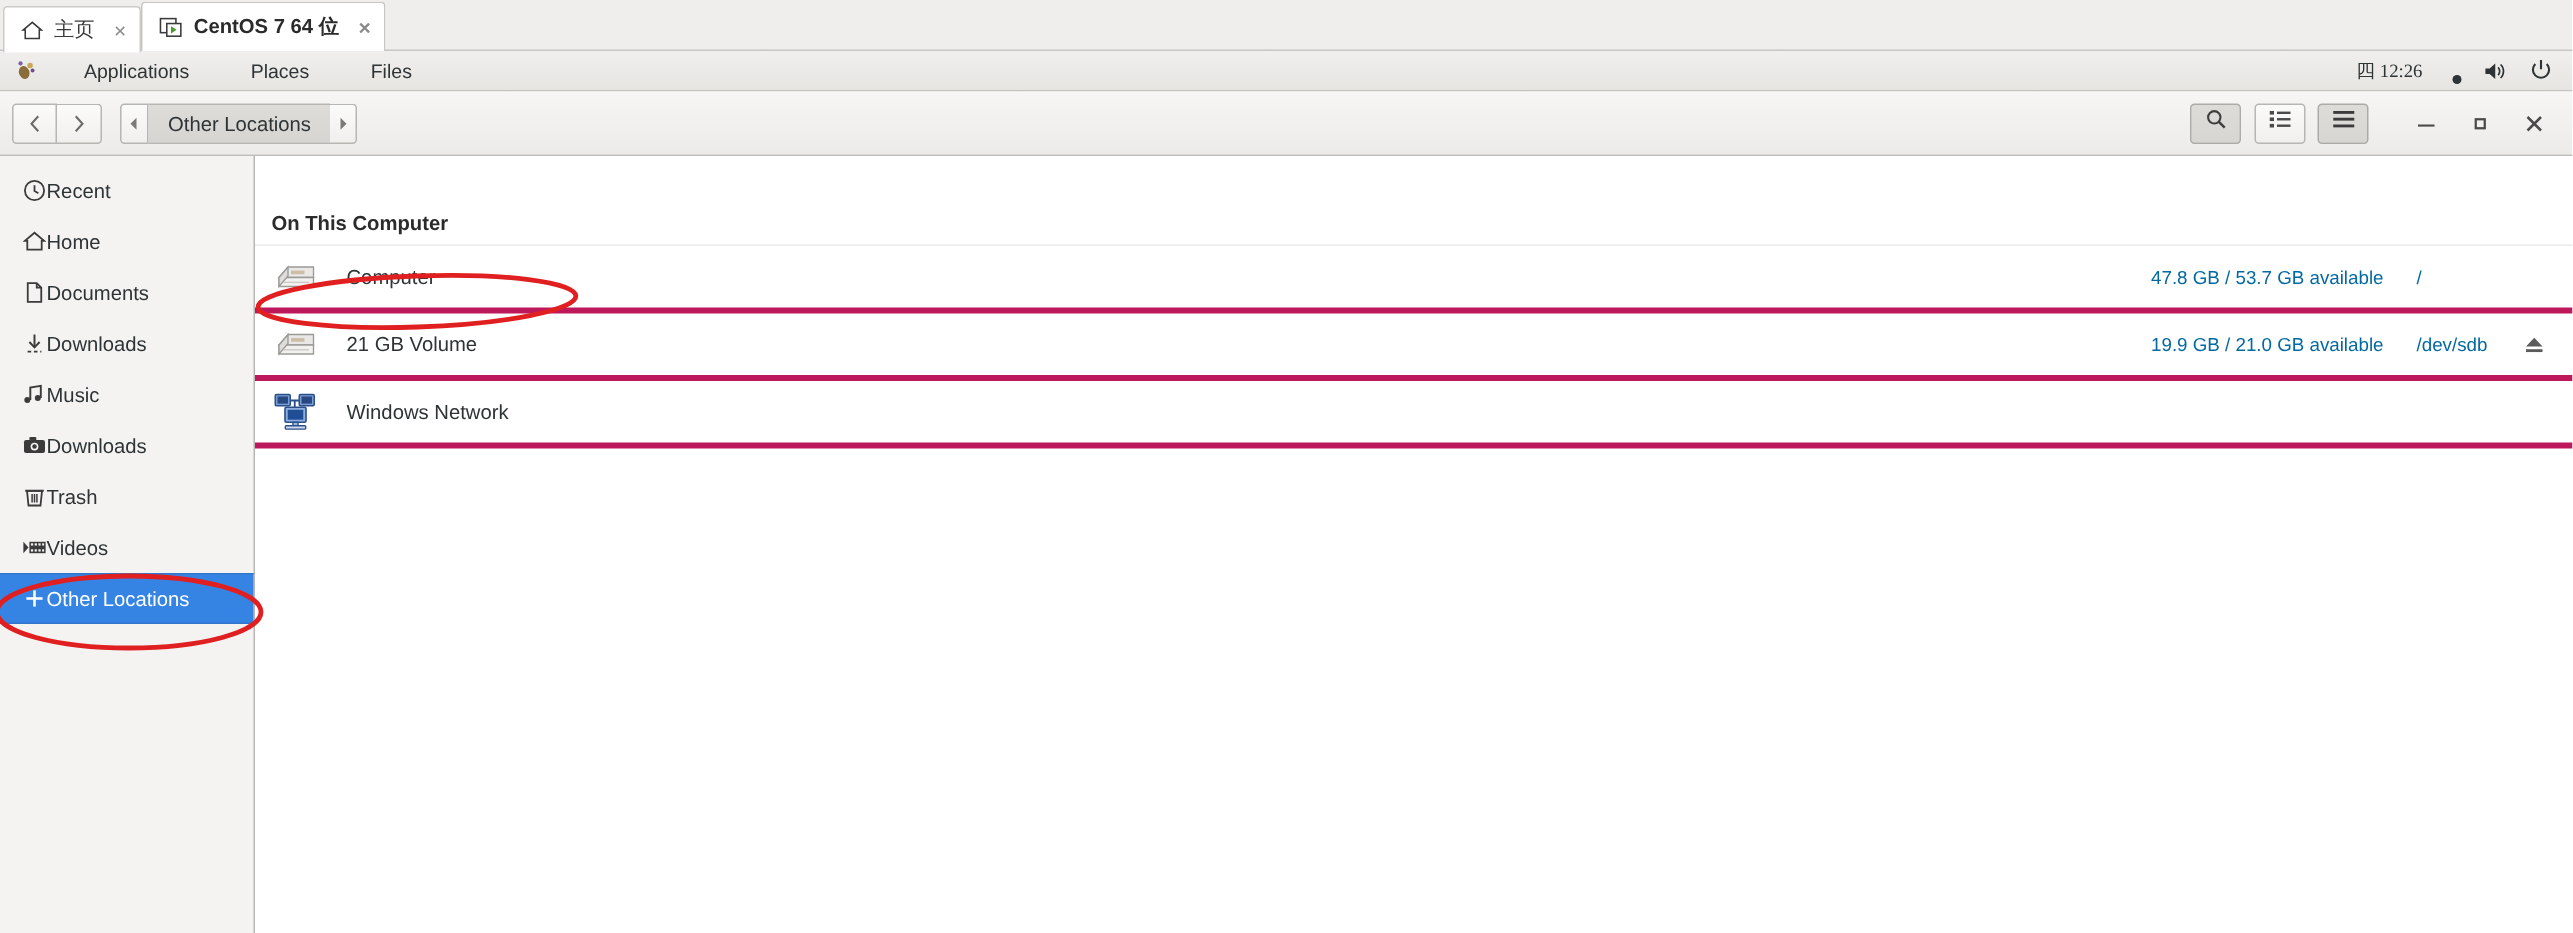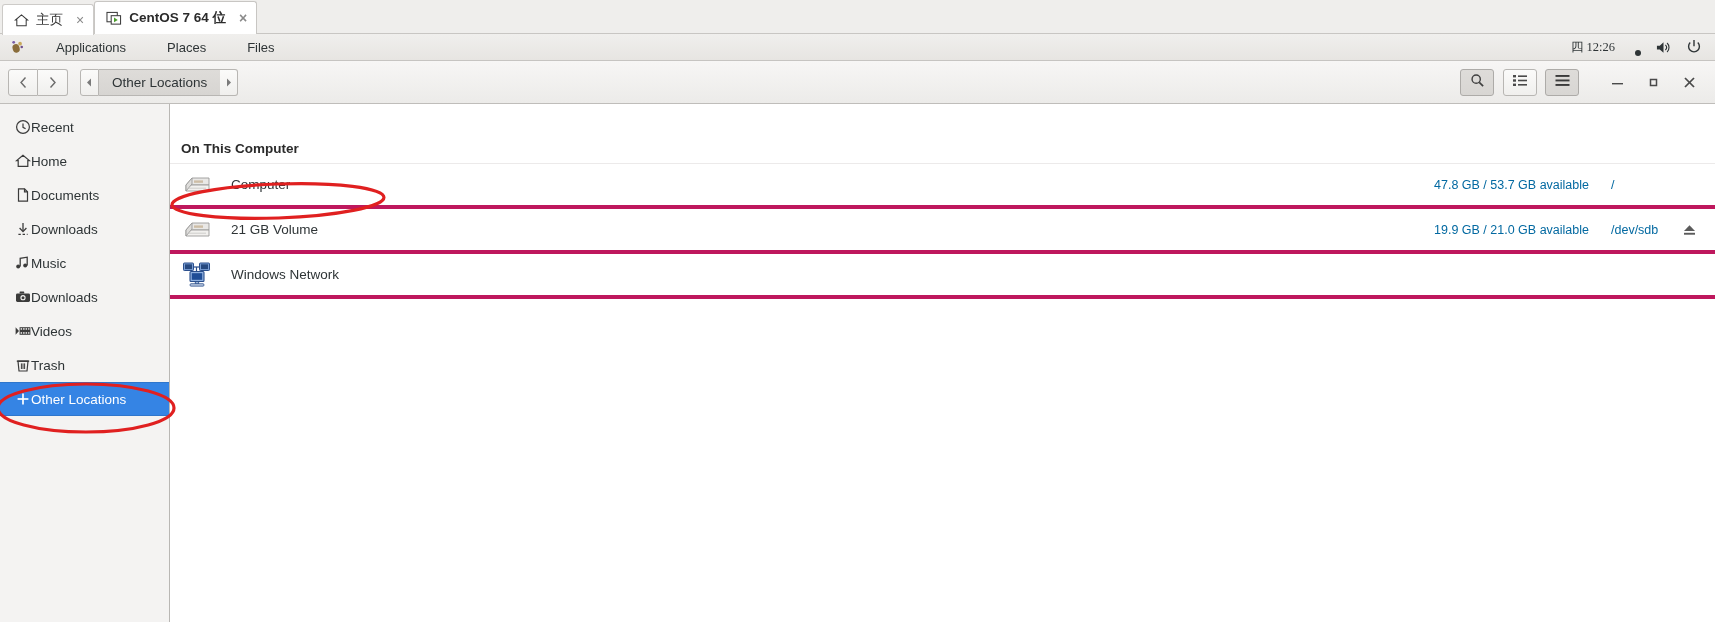--- a/index.html
+++ b/index.html
@@ -435,51 +435,51 @@
           <rect x="4.6" y="2.4" width="4.6" height="2.2" rx="0.6" fill="currentColor"></rect>
           <circle cx="8" cy="8.7" r="2.6" fill="#f4f3f2"></circle>
           <circle cx="8" cy="8.7" r="1.5" fill="currentColor"></circle>
         </svg>
       </span>
       <span>Downloads</span>
     </div>
 
     <div class="sb-item">
       <span class="sb-ico">
+        <svg width="16" height="16" viewBox="0 0 16 16">
+          <path d="M3 4.2 L13 4.2 L12 14 L4 14 Z" fill="none" stroke="currentColor" stroke-width="1.2"></path>
+          <line x1="1.8" y1="4.2" x2="14.2" y2="4.2" stroke="currentColor" stroke-width="1.4"></line>
+          <line x1="6.4" y1="6.4" x2="6.4" y2="12" stroke="currentColor" stroke-width="1"></line>
+          <line x1="8" y1="6.4" x2="8" y2="12" stroke="currentColor" stroke-width="1"></line>
+          <line x1="9.6" y1="6.4" x2="9.6" y2="12" stroke="currentColor" stroke-width="1"></line>
+        </svg>
+      </span>
+      <span>Trash</span>
+    </div>
+
+    <div class="sb-item">
+      <span class="sb-ico">
         <svg width="16" height="14" viewBox="0 0 16 14">
           <polygon points="0.6,3.2 0.6,10.8 4,7" fill="currentColor"></polygon>
           <rect x="4.6" y="3.2" width="10.8" height="7.6" fill="currentColor"></rect>
           <g fill="#f4f3f2">
             <rect x="5.6" y="4.2" width="1.5" height="1.5"></rect>
               <rect x="8.1" y="4.2" width="1.5" height="1.5"></rect>
             <rect x="10.6" y="4.2" width="1.5" height="1.5"></rect>
               <rect x="13.1" y="4.2" width="1.3" height="1.5"></rect>
             <rect x="5.6" y="8.2" width="1.5" height="1.5"></rect>
               <rect x="8.1" y="8.2" width="1.5" height="1.5"></rect>
             <rect x="10.6" y="8.2" width="1.5" height="1.5"></rect>
               <rect x="13.1" y="8.2" width="1.3" height="1.5"></rect>
           </g>
         </svg>
       </span>
       <span>Videos</span>
     </div>
 
-    <div class="sb-item">
-      <span class="sb-ico">
-        <svg width="16" height="16" viewBox="0 0 16 16">
-          <path d="M3 4.2 L13 4.2 L12 14 L4 14 Z" fill="none" stroke="currentColor" stroke-width="1.2"></path>
-          <line x1="1.8" y1="4.2" x2="14.2" y2="4.2" stroke="currentColor" stroke-width="1.4"></line>
-          <line x1="6.4" y1="6.4" x2="6.4" y2="12" stroke="currentColor" stroke-width="1"></line>
-          <line x1="8" y1="6.4" x2="8" y2="12" stroke="currentColor" stroke-width="1"></line>
-          <line x1="9.6" y1="6.4" x2="9.6" y2="12" stroke="currentColor" stroke-width="1"></line>
-        </svg>
-      </span>
-      <span>Trash</span>
-    </div>
-
     <div class="sb-item selected">
       <span class="sb-ico">
         <svg width="14" height="14" viewBox="0 0 14 14">
           <line x1="7" y1="1.6" x2="7" y2="12.4" stroke="currentColor" stroke-width="1.7"></line>
           <line x1="1.6" y1="7" x2="12.4" y2="7" stroke="currentColor" stroke-width="1.7"></line>
         </svg>
       </span>
       <span>Other Locations</span>
     </div>
 

